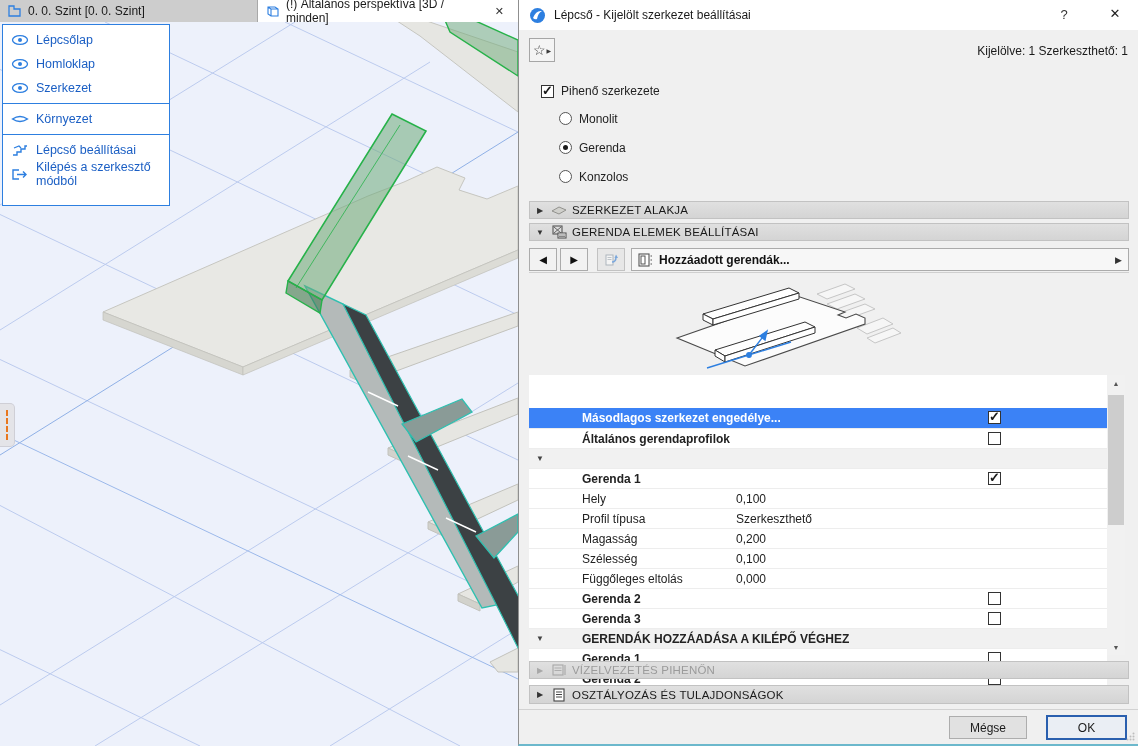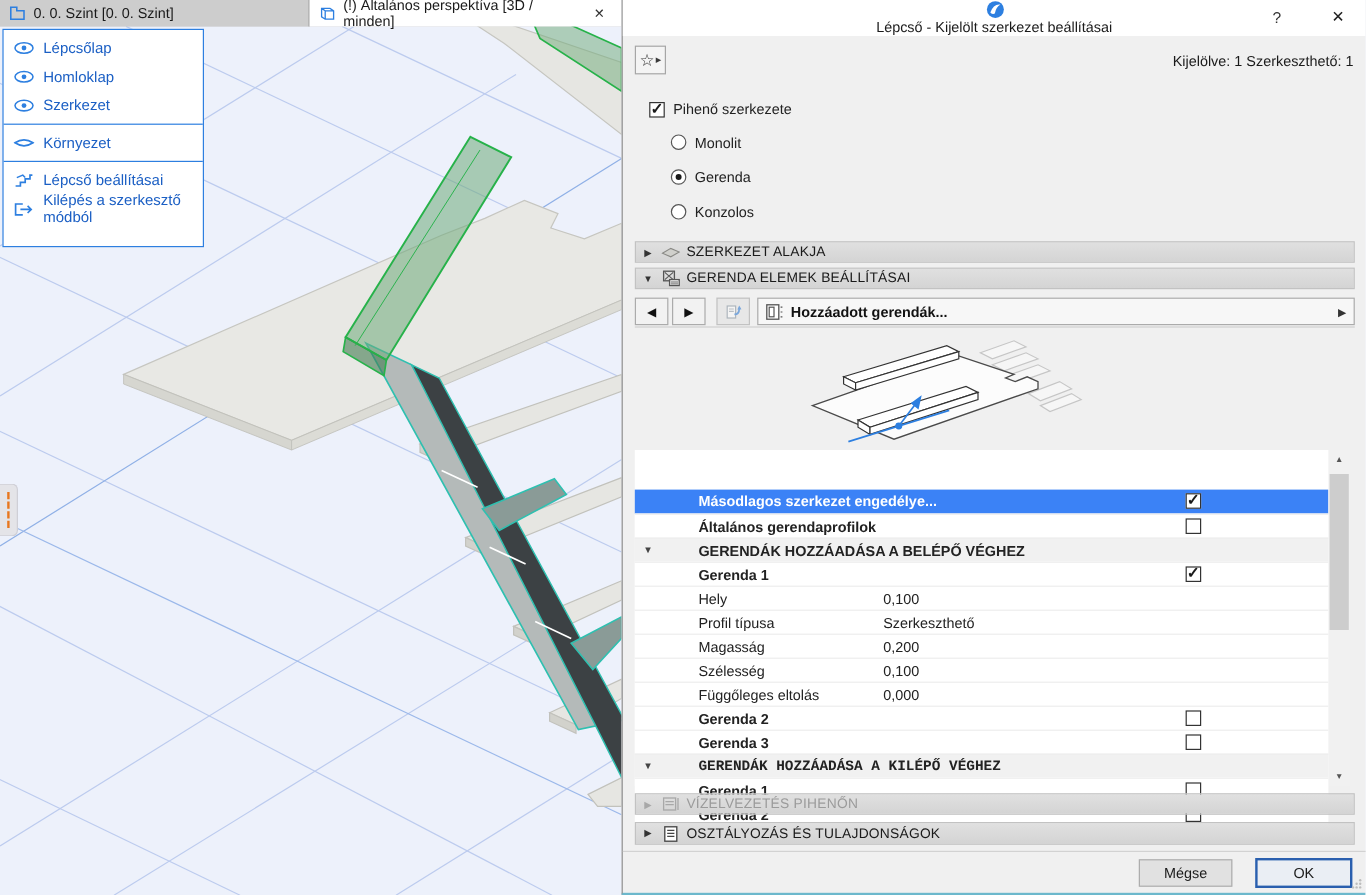--- a/index.html
+++ b/index.html
@@ -21,21 +21,21 @@
   .palette { position:absolute; left:2px; top:24px; width:168px; background:#ffffff; border:1px solid #2d7fe0; z-index:6; padding:3px 0 19px 0; }
   .pal-item { display:flex; align-items:center; gap:7px; height:24px; padding:0 8px; color:#1b5fc4; font-size:12.5px; cursor:default; }
   .pal-item svg { flex:0 0 auto; }
   .pal-sep { border-top:1px solid #2d7fe0; margin:3px 0; }
 
   .edge-handle { position:absolute; left:0; top:403px; width:15px; height:44px; background:#e4e4e8; border:1px solid #cfcfd6; border-left:none; border-radius:0 5px 5px 0; z-index:6; }
   .edge-handle::after { content:""; position:absolute; left:6px; top:6px; bottom:6px; border-left:2px dashed #e8771e; }
 
   
   .dialog { position:absolute; left:518px; top:0; width:620px; height:746px; background:#f0f0f0; border-left:1px solid #8f8f8f; border-bottom:2px solid #6cb8cc; z-index:10; }
-  .titlebar { position:absolute; left:0; top:0; width:100%; height:30px; background:#ffffff; display:flex; align-items:center;flex-direction:column; }
+  .titlebar { position:absolute; left:0; top:0; width:100%; height:30px; background:#ffffff; display:flex; align-items:center; }
   .titlebar .appicon { margin:0 8px 0 10px; }
   .title-text { font-size:12px; color:#1a1a1a; }
   .help-btn { position:absolute; right:66px; top:7px; font-size:13px; color:#333; width:16px; text-align:center; cursor:default; }
   .close-btn { position:absolute; right:14px; top:6px; font-size:13px; color:#222; width:18px; text-align:center; cursor:default; }
 
   .fav-btn { position:absolute; left:10px; top:38px; width:26px; height:24px; background:#f4f4f4; border:1px solid #a6a6a6; display:flex; align-items:center; justify-content:center; gap:1px; cursor:default; }
   .fav-btn .star { font-size:14px; color:#3a3a3a; line-height:1; }
   .fav-btn .fly { font-size:6px; color:#3a3a3a; }
   .sel-status { position:absolute; right:10px; top:44px; font-size:12px; color:#1a1a1a; }
 
@@ -343,21 +343,20 @@
             <span class="name">Másodlagos szerkezet engedélye...</span>
           <span class="cb chk checked"></span>
         </div>
         <div class="row">
           <span class="tri"></span>
             <span class="name">Általános gerendaprofilok</span>
           <span class="cb chk"></span>
         </div>
         <div class="row r-group">
           <span class="tri">▼</span>
-          <span class="name" style="padding-left:31px;">GERENDÁK HOZZÁADÁSA A BELÉPŐ VÉGHEZ</span>
         </div>
         <div class="row">
           <span class="tri"></span>
             <span class="name">Gerenda 1</span>
           <span class="cb chk checked"></span>
         </div>
         <div class="row r-prop">
           <span class="tri"></span>
             <span class="name">Hely</span>
           <span class="val">0,100</span>
@@ -387,21 +386,21 @@
             <span class="name">Gerenda 2</span>
           <span class="cb chk"></span>
         </div>
         <div class="row">
           <span class="tri"></span>
             <span class="name">Gerenda 3</span>
           <span class="cb chk"></span>
         </div>
         <div class="row r-group">
           <span class="tri">▼</span>
-          <span class="name" style="padding-left:31px;font-family:Liberation Mono, monospace;">GERENDÁK HOZZÁADÁSA A KILÉPŐ VÉGHEZ</span>
+          <span class="name" style="padding-left:31px;">GERENDÁK HOZZÁADÁSA A KILÉPŐ VÉGHEZ</span>
         </div>
         <div class="row">
           <span class="tri"></span>
             <span class="name">Gerenda 1</span>
           <span class="cb chk"></span>
         </div>
         <div class="row">
           <span class="tri"></span>
             <span class="name">Gerenda 2</span>
           <span class="cb chk"></span>

